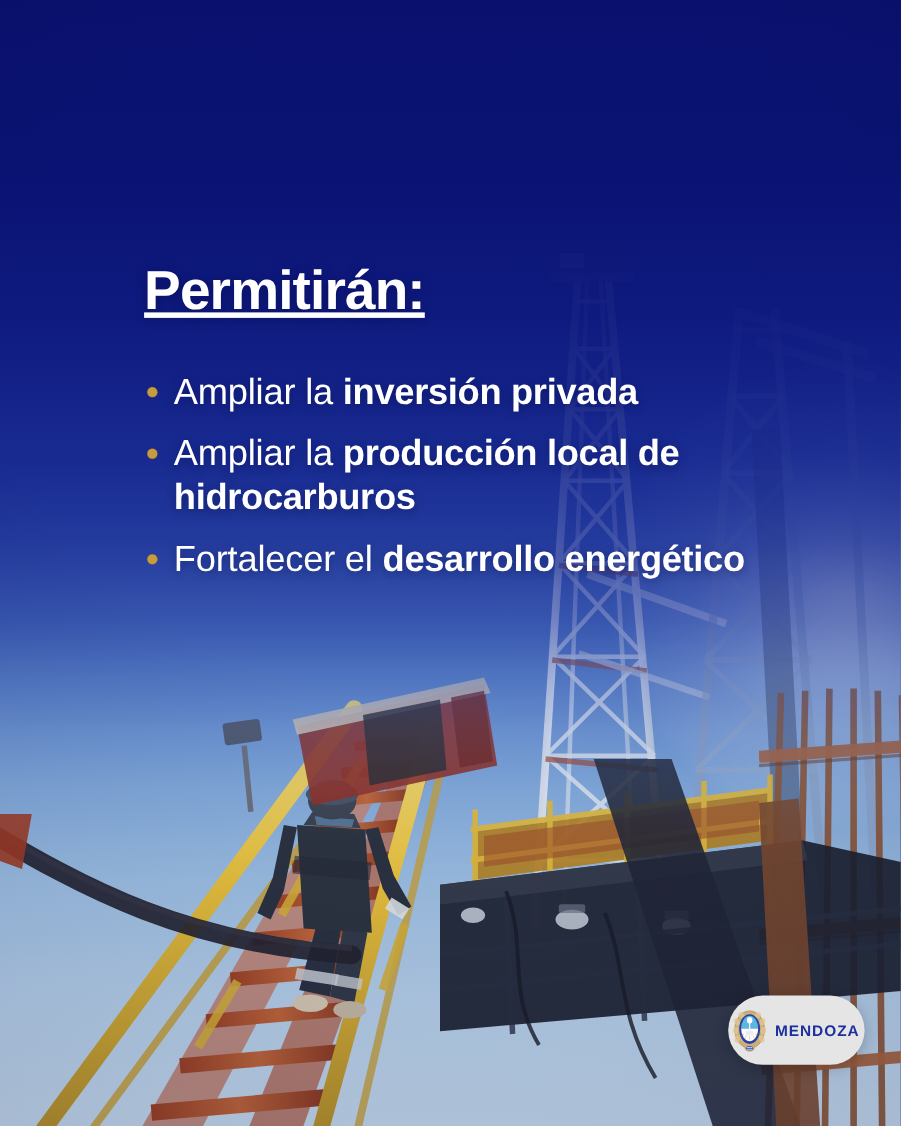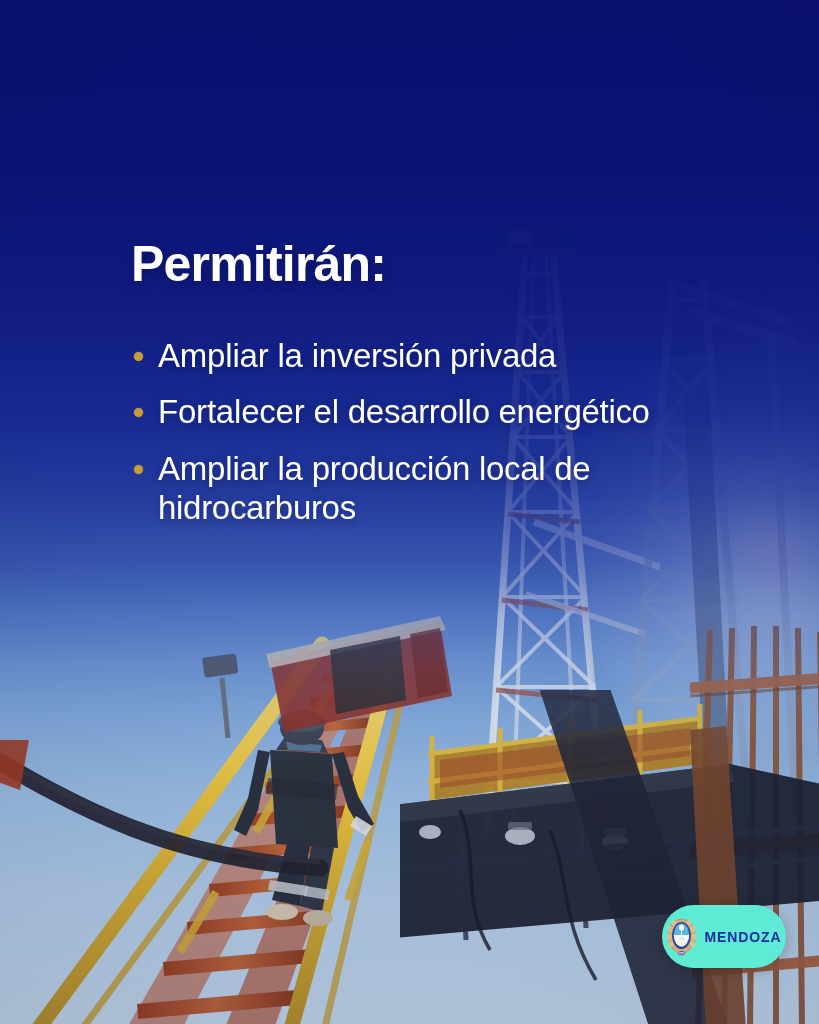--- a/index.html
+++ b/index.html
@@ -148,20 +148,21 @@
   .headline {
     position: absolute;
     left: 131px;
     top: 239px;
     font-size: 50px;
     line-height: 1.02;
     font-weight: 800;
     letter-spacing: -0.8px;
     color: #ffffff;
     text-shadow: 0 2px 10px rgba(4,10,60,0.40);
+    text-decoration: underline;
   }
 
   .bullets {
     position: absolute;
     left: 131px;
     top: 336px;
     width: 610px;
   }
   .bullet {
     position: relative;
@@ -179,33 +180,33 @@
     position: absolute;
     left: 3px;
     top: 16px;
     width: 9px;
     height: 9px;
     border-radius: 50%;
     background: #c89b3c;
     box-shadow: 0 0 0 0.5px rgba(160,120,40,0.5);
   }
   .bullet b {
-    font-weight: 400;
+    font-weight: 700;
     letter-spacing: -0.3px;
   }
 
   
   .badge {
     position: absolute;
     left: 662px;
     top: 905px;
     width: 124px;
     height: 63px;
     border-radius: 34px;
-    background: #5eead4;
+    background: #e5e5e5;
     display: flex;
     align-items: center;
     justify-content: center;
     gap: 7px;
     z-index: 8;
     box-shadow: 0 3px 14px rgba(0,0,0,0.22);
   }
   .badge .crest { width: 31px; height: 42px; display:block; }
   .badge .wordmark {
     font-size: 14px;
@@ -481,26 +482,26 @@
 
     <div class="bullets">
 
       <div class="bullet">
         <span class="dot"></span>
         <span>Ampliar la </span><b>inversión privada</b>
       </div>
 
       <div class="bullet">
         <span class="dot"></span>
-        <span>Fortalecer el </span><b>desarrollo energético</b>
+        <span>Ampliar la </span><b>producción local de hidrocarburos</b>
       </div>
 
       <div class="bullet">
         <span class="dot"></span>
-        <span>Ampliar la </span><b>producción local de hidrocarburos</b>
+        <span>Fortalecer el </span><b>desarrollo energético</b>
       </div>
 
     </div>
   </div>
 
   <div class="badge">
     <svg class="crest" viewBox="0 0 62 84">
 
       <ellipse cx="31" cy="40" rx="27" ry="34" fill="#cdae77"></ellipse>
       <ellipse cx="31" cy="40" rx="27" ry="34" fill="none" stroke="#b08f57" stroke-width="1.4"></ellipse>

